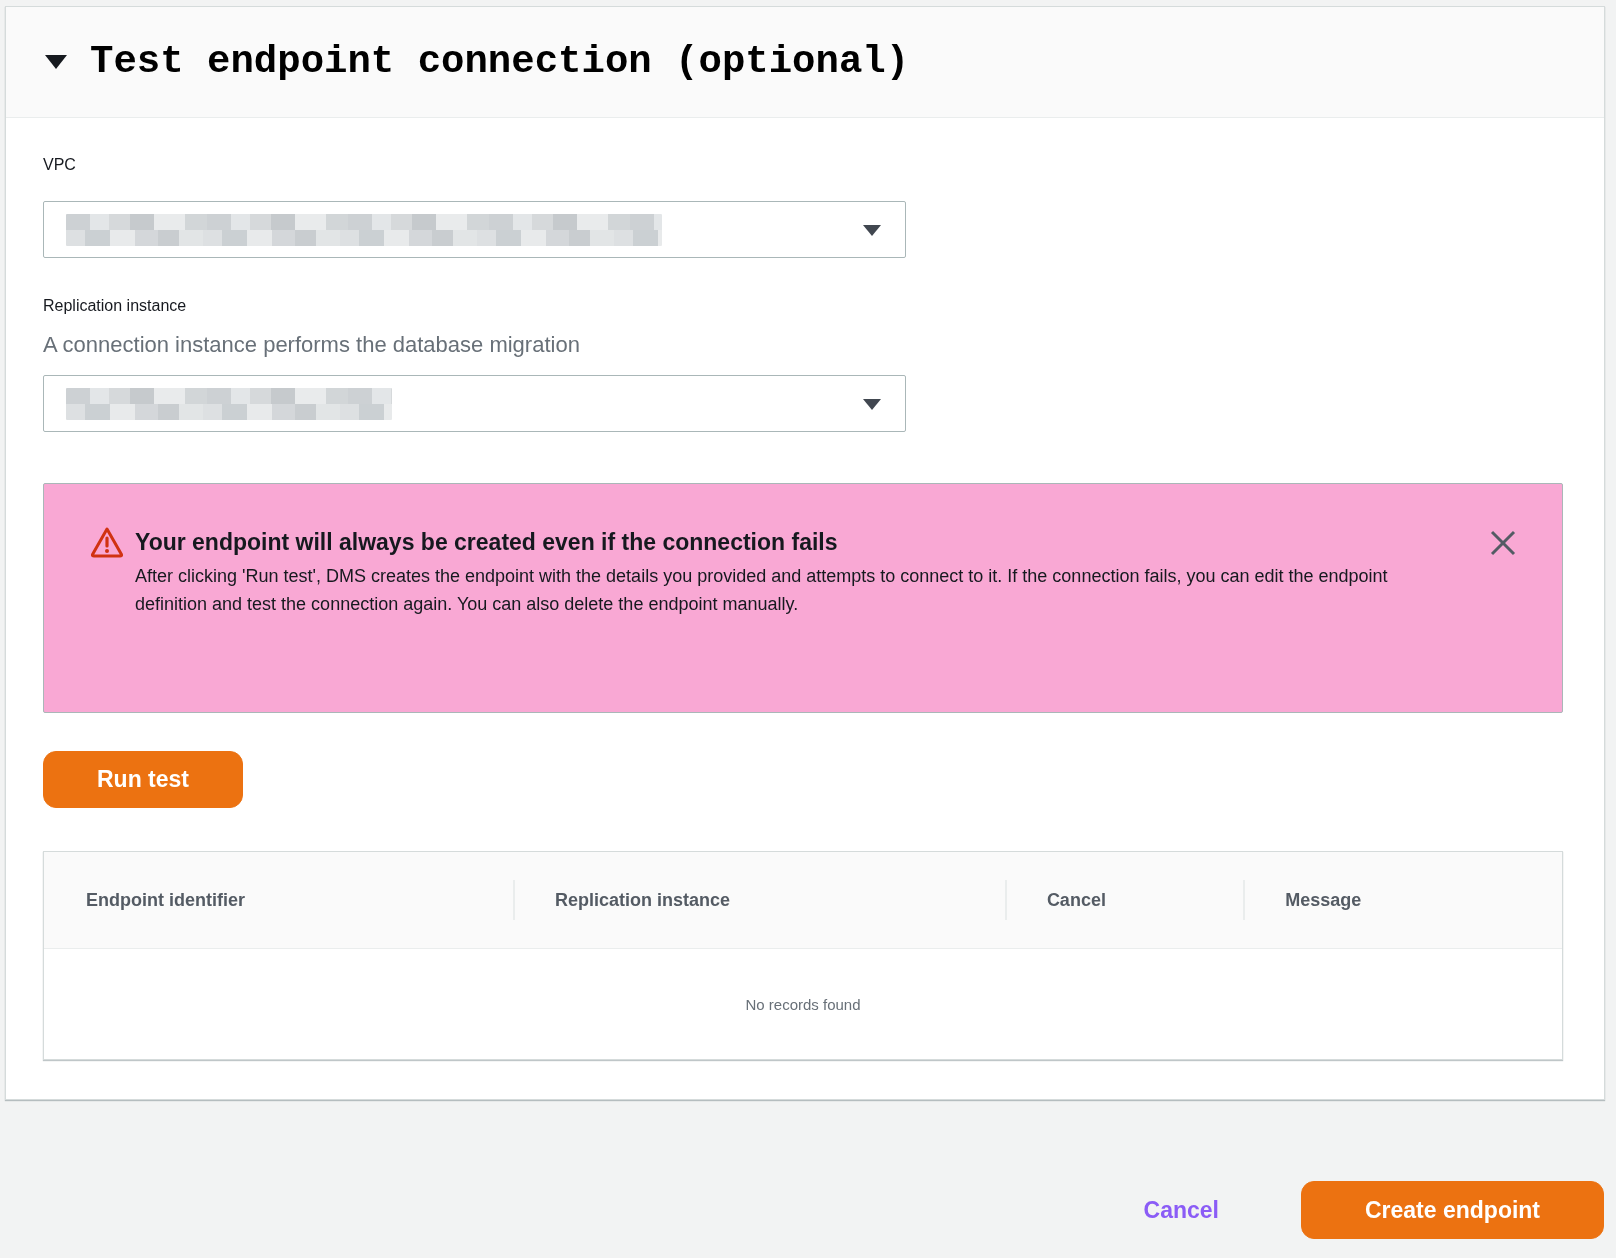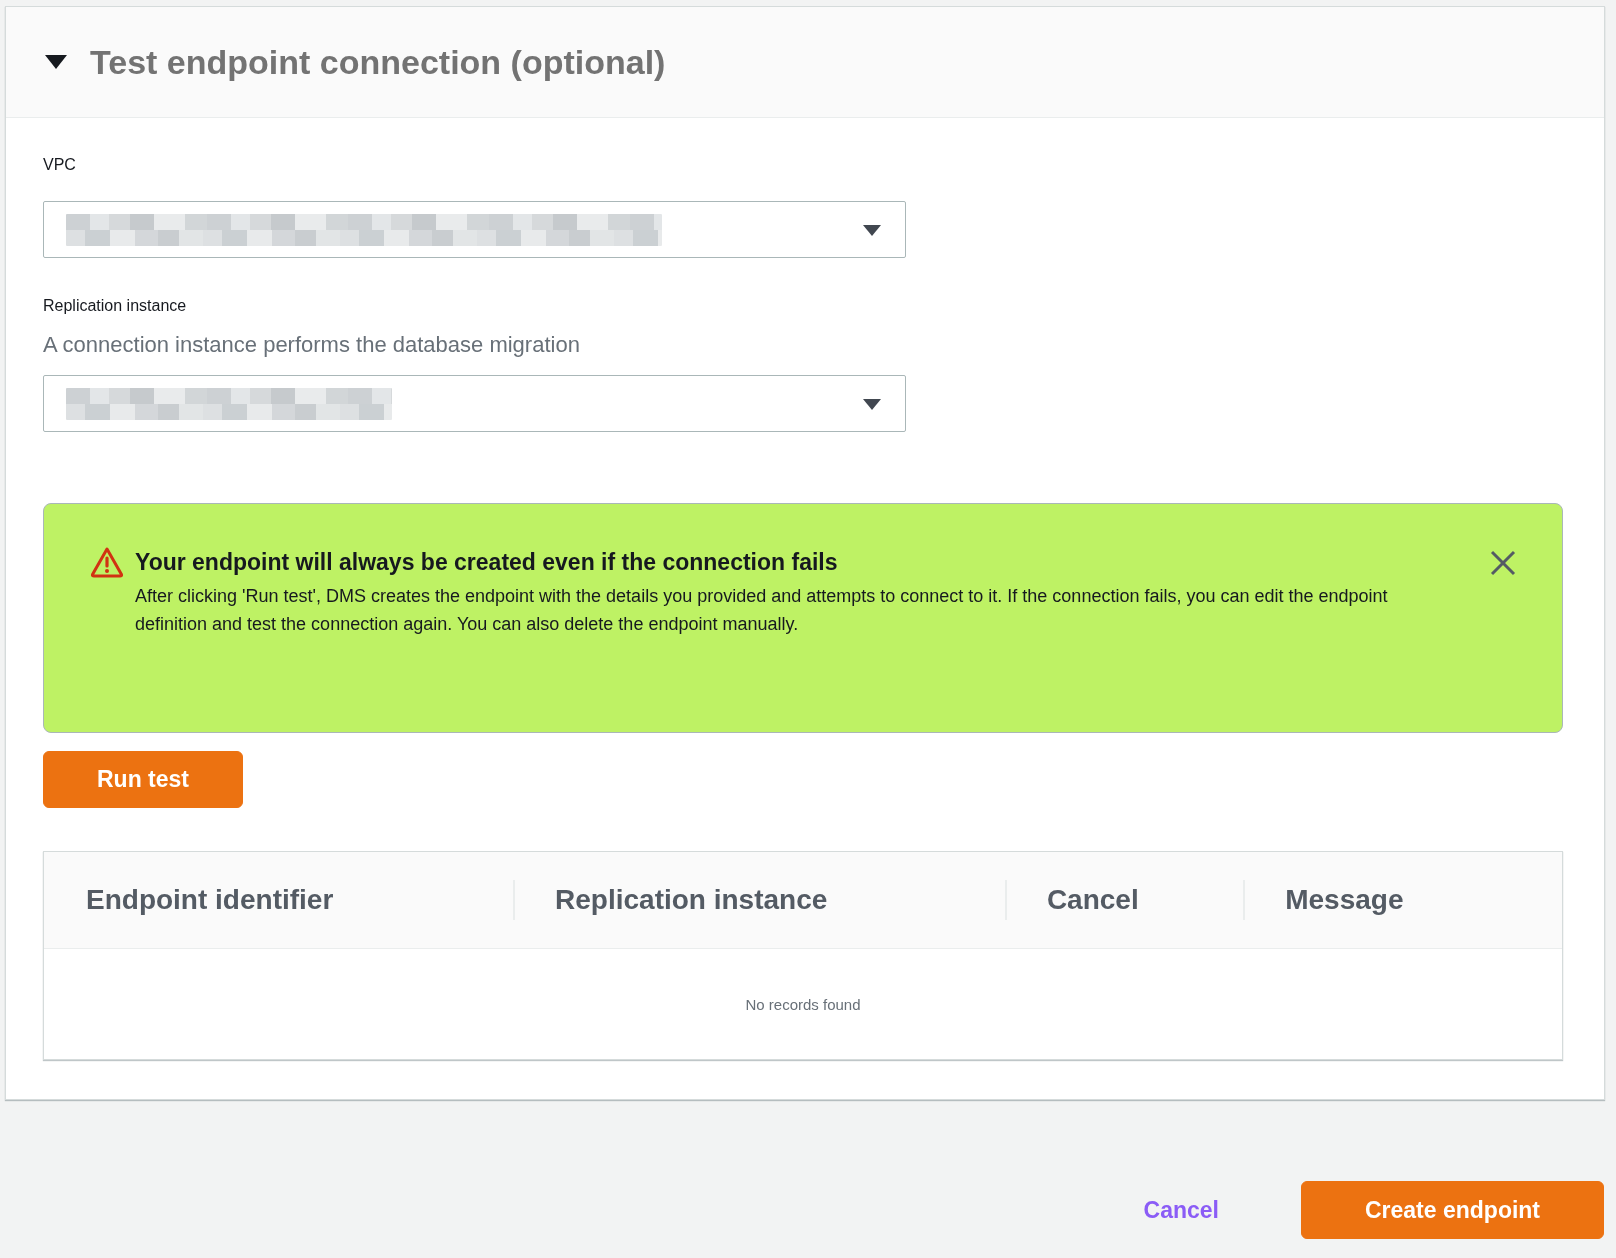--- a/index.html
+++ b/index.html
@@ -29,21 +29,21 @@
     padding-left: 39px;
     cursor: pointer;
   }
   .caret-down {
     width: 0; height: 0;
     border-left: 11px solid transparent;
     border-right: 11px solid transparent;
     border-top: 14px solid #16191f;
     margin-right: 23px;
   }
-  .panel-title { font-size: 34px; font-weight: 700; color: #737373; }
+  .panel-title { font-size: 39px; font-weight: 700; color: #000000; font-family: Liberation Mono, monospace; }
 
   
   .field-label { position: absolute; left: 37px; font-size: 16px; color: #16191f; }
   .field-desc  { position: absolute; left: 37px; font-size: 22px; color: #687078; }
   .select {
     position: absolute; left: 37px;
     width: 863px; height: 57px;
     background: #fff;
     border: 1px solid #aab7b8;
     border-radius: 2px;
@@ -76,41 +76,40 @@
       #d4d7da 69px 92px, #c9cdd0 92px 113px, #e2e5e6 113px 137px);
   }
   .redacted.w-vpc  { width: 596px; }
   .redacted.w-repl { width: 326px; }
 
   
   .alert {
     position: absolute; left: 37px; top: 476px;
     width: 1520px; height: 230px;
     border: 1px solid #aab7b8;
-    border-radius: 8px;
-    background: #bef264;
-    margin-top: 20px;
+    border-radius: 2px;
+    background: #f9a8d4;
   }
   .alert-icon { position: absolute; left: 46px; top: 42px; }
   .alert-text { position: absolute; left: 91px; top: 39px; width: 1310px; }
   .alert-title { font-size: 23px; font-weight: 700; line-height: 39px; color: #16191f; }
   .alert-body  { font-size: 18px; line-height: 28px; color: #16191f; }
   .alert-close {
     position: absolute; right: 43px; top: 43px;
     width: 32px; height: 32px;
     background: none; border: none; cursor: pointer;
     display: flex; align-items: center; justify-content: center;
   }
 
   
   .btn-primary {
     background: #ec7211; color: #ffffff;
     font-family: inherit;
     font-size: 23px; font-weight: 700;
-    border: 1px solid #ec7211; border-radius: 6px;
+    border: 1px solid #ec7211; border-radius: 13px;
     cursor: pointer;
   }
   .run-test-btn {
     position: absolute; left: 37px; top: 744px;
     width: 200px; height: 57px;
   }
 
   
   .results-table {
     position: absolute; left: 37px; top: 844px;
@@ -121,21 +120,21 @@
   }
   .thead {
     display: grid;
     grid-template-columns: 30.9% 32.4% 15.7% 21%;
     height: 97px;
     background: #fafafa;
     border-bottom: 1px solid #eaeded;
     align-items: center;
   }
   .th {
-    font-size: 28px; font-weight: 700; color: #545b64;
+    font-size: 18px; font-weight: 700; color: #545b64;
     padding-left: 42px;
     position: relative;
     white-space: nowrap;
   }
   .th + .th::before {
     content: ""; position: absolute; left: 0; top: 50%;
     transform: translateY(-50%);
     width: 2px; height: 40px; background: #eaeded;
   }
   .tbody {

